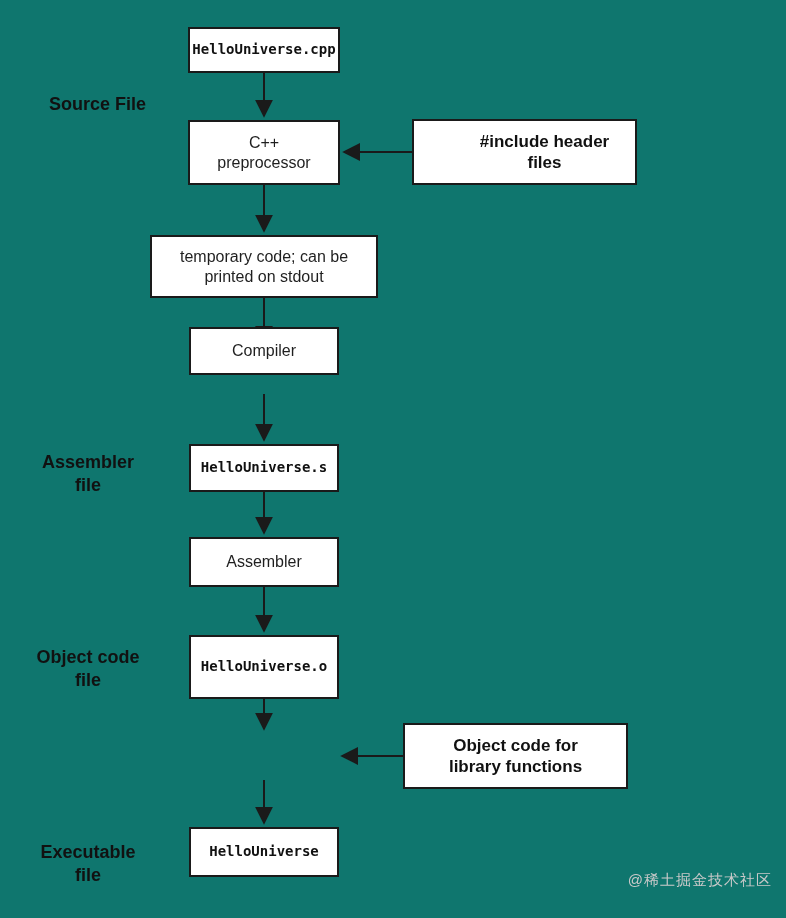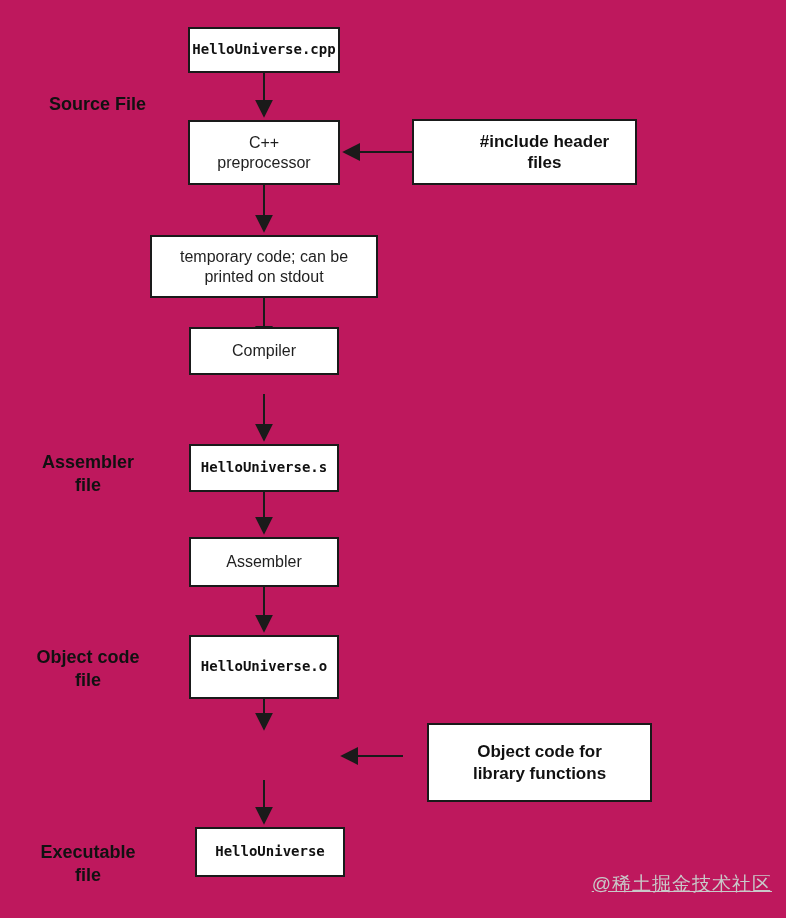--- a/index.html
+++ b/index.html
@@ -5,21 +5,21 @@
   html, body {
     margin: 0;
     padding: 0;
     background: #ffffff;
     font-family: "Liberation Sans", sans-serif;
   }
   .canvas {
     position: relative;
     width: 786px;
     height: 918px;
-    background: #be185d;
+    background: #0f766e;
     overflow: hidden;
   }
   .arrow-layer {
     position: absolute;
     left: 0;
     top: 0;
     width: 786px;
     height: 918px;
     pointer-events: none;
   }
@@ -57,24 +57,23 @@
     font-weight: 700;
     color: #111111;
     text-align: center;
     white-space: pre-line;
     line-height: 1.3;
   }
   .watermark {
     position: absolute;
     right: 14px;
     top: 871px;
-    font-size: 19px;
+    font-size: 15px;
     color: #c9c9c9;
     letter-spacing: 1px;
-    text-decoration: underline;
   }
 </style>
 </head>
 <body>
 
 <div class="canvas">
 
   <svg class="arrow-layer" width="786" height="918" viewBox="0 0 786 918" xmlns="http://www.w3.org/2000/svg">
     <defs>
       <marker id="ah" viewBox="0 0 10 10" refX="9" refY="5" markerWidth="9" markerHeight="9" orient="auto-start-reverse">
@@ -119,30 +118,30 @@
 
   <div class="node sans" style="left:189px; top:537px; width:150px; height:50px;">
     <span>Assembler</span>
   </div>
 
   <div class="node mono" style="left:189px; top:635px; width:150px; height:64px;">
     <span>HelloUniverse.o</span>
   </div>
 
 
-  <div class="node mono" style="left:189px; top:827px; width:150px; height:50px;margin-left:6px;">
+  <div class="node mono" style="left:189px; top:827px; width:150px; height:50px;">
     <span>HelloUniverse</span>
   </div>
 
   <div class="node annot" style="left:412px; top:119px; width:225px; height:66px;padding-left:40px;">
     <span>#include header
 files</span>
   </div>
 
-  <div class="node annot" style="left:403px; top:723px; width:225px; height:79px;margin-left:24px;">
+  <div class="node annot" style="left:403px; top:723px; width:225px; height:66px;">
     <span>Object code for
 library functions</span>
   </div>
 
   <div class="side-label" style="left:30px; top:93px; width:135px;">Source File</div>
 
   <div class="side-label" style="left:28px; top:451px; width:120px;">Assembler
 file</div>
 
   <div class="side-label" style="left:18px; top:646px; width:140px;">Object code

